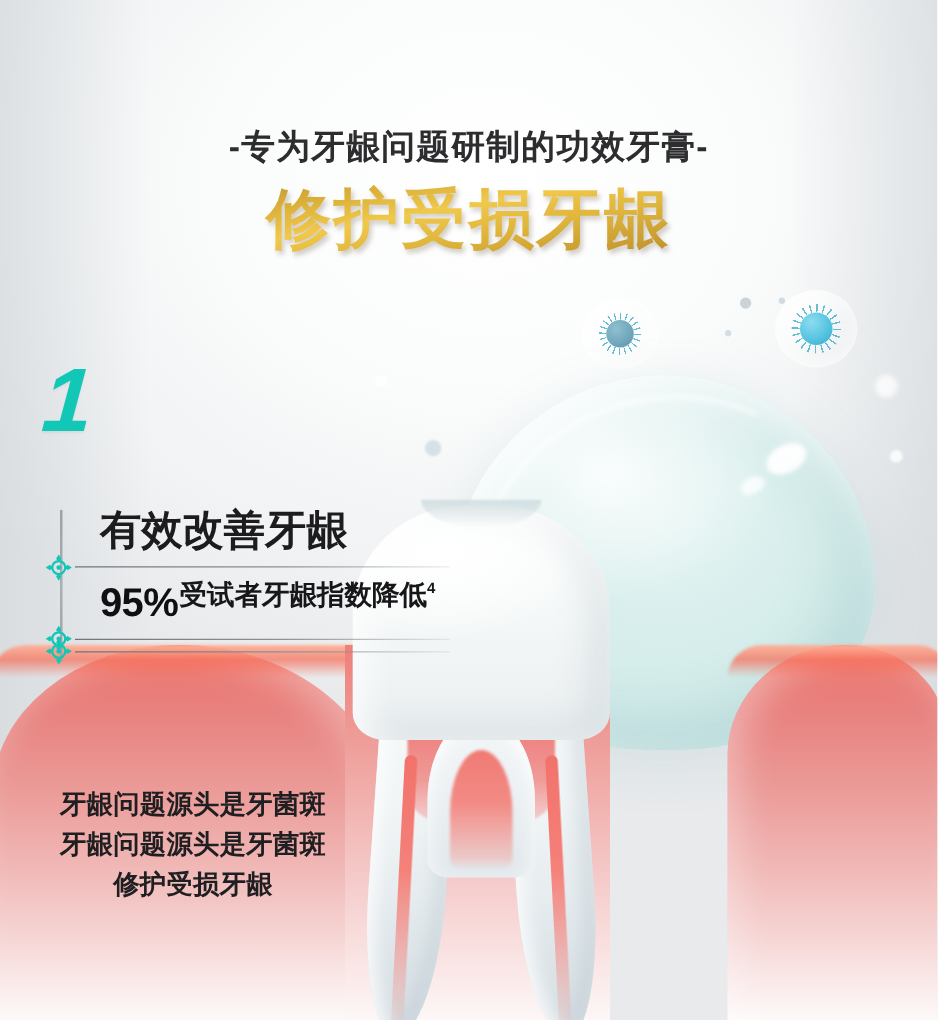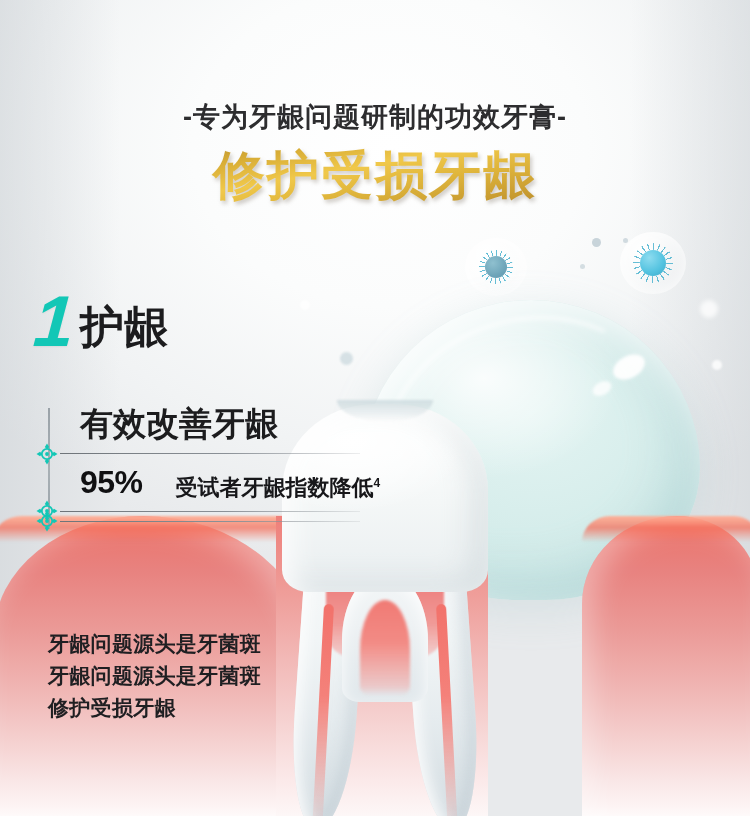--- a/index.html
+++ b/index.html
@@ -231,23 +231,22 @@
     background:linear-gradient(180deg,#9aa2a8 0%, #a8b0b5 50%, #9aa2a8 100%);
   }
   .claim{
     position:relative; padding-left:32px;
   }
   .claim-head{
     font-size:33px; font-weight:bold; color:#1c1c1e;
     line-height:1.22; white-space:nowrap;
   }
   .claim-stat{
-    display:flex; align-items:flex-end; white-space:nowrap;
+    display:flex; align-items:flex-start; white-space:nowrap;
     line-height:1.2;
-    gap:32px;
   }
   .stat-num{
     font-size:32px; font-weight:bold; color:#101012; letter-spacing:-.5px;
   }
   .stat-txt{
     font-size:22px; font-weight:bold; color:#17171a; margin-left:1px;
   }
   .stat-sup{ font-size:12px; vertical-align:super; font-weight:bold; }
 
   .sep{
@@ -258,21 +257,21 @@
     position:absolute; left:-24px; top:50%; transform:translateY(-50%);
     width:22px; height:22px;
   }
   .marker svg{ display:block; }
 
   .note{
     position:absolute; left:48px; top:628px;
     font-size:21px; font-weight:bold; color:#1f1f22; line-height:1.52;
     letter-spacing:.3px;
   }
-  .note div{ white-space:nowrap; }
+  .note div{ white-space:nowrap;text-align:center; }
 </style>
 </head>
 <body>
 
 <div id="poster">
 
   <div class="art">
 
     <div class="dot" style="left:592px;top:238px;width:9px;height:9px;background:rgba(120,150,165,.38);"></div>
     <div class="dot" style="left:623px;top:238px;width:5px;height:5px;background:rgba(120,150,165,.30);"></div>
@@ -320,21 +319,20 @@
   </div>
 
   <div class="content">
 
     <div class="kicker">-专为牙龈问题研制的功效牙膏-</div>
 
     <div class="headline">修护受损牙龈</div>
 
     <div class="sec">
       <span class="sec-num">1</span>
-      <span class="sec-title">护龈</span>
     </div>
 
     <div class="claims">
       <div class="rail"></div>
 
       <div class="claim">
         <div class="claim-head">有效改善牙龈</div>
       </div>
 
       <div class="sep">

